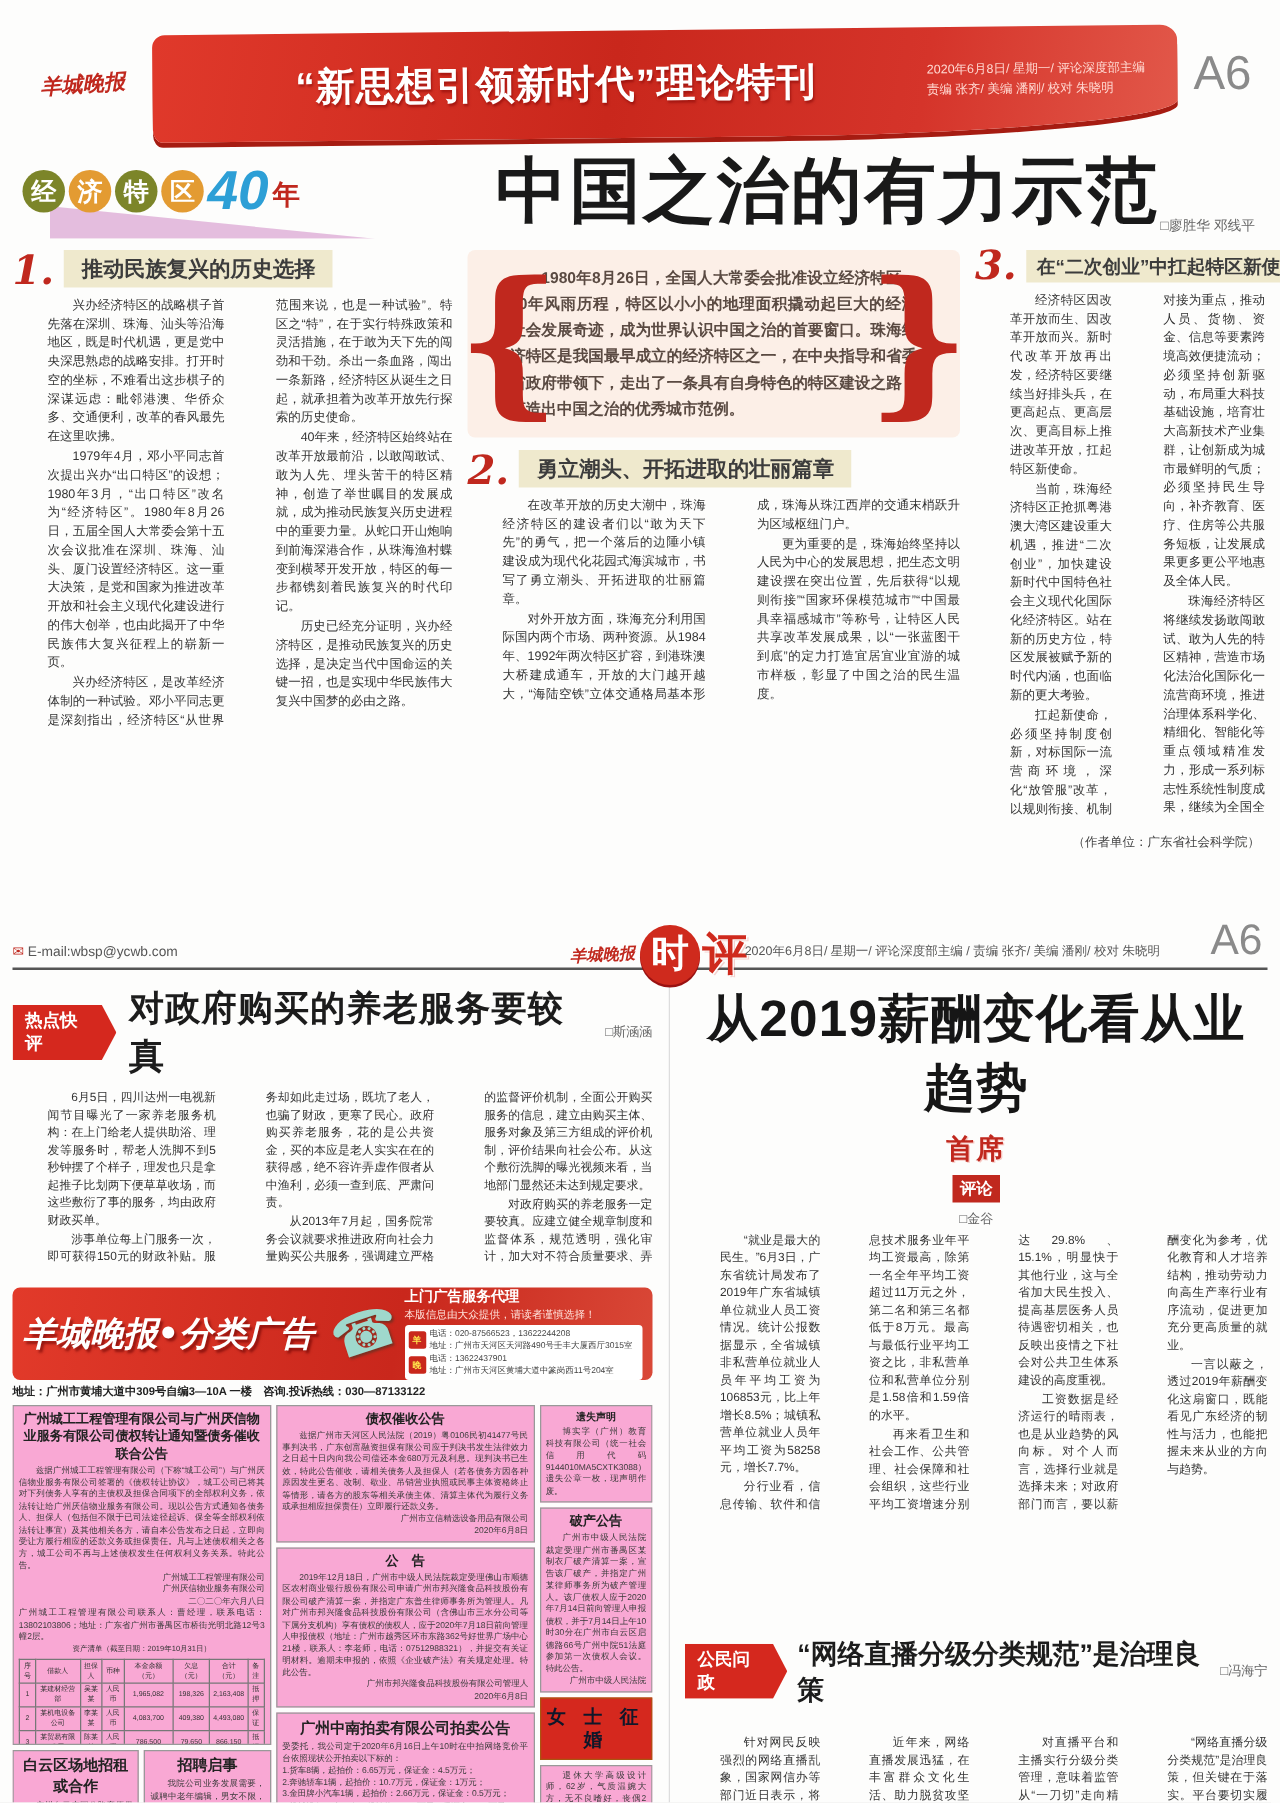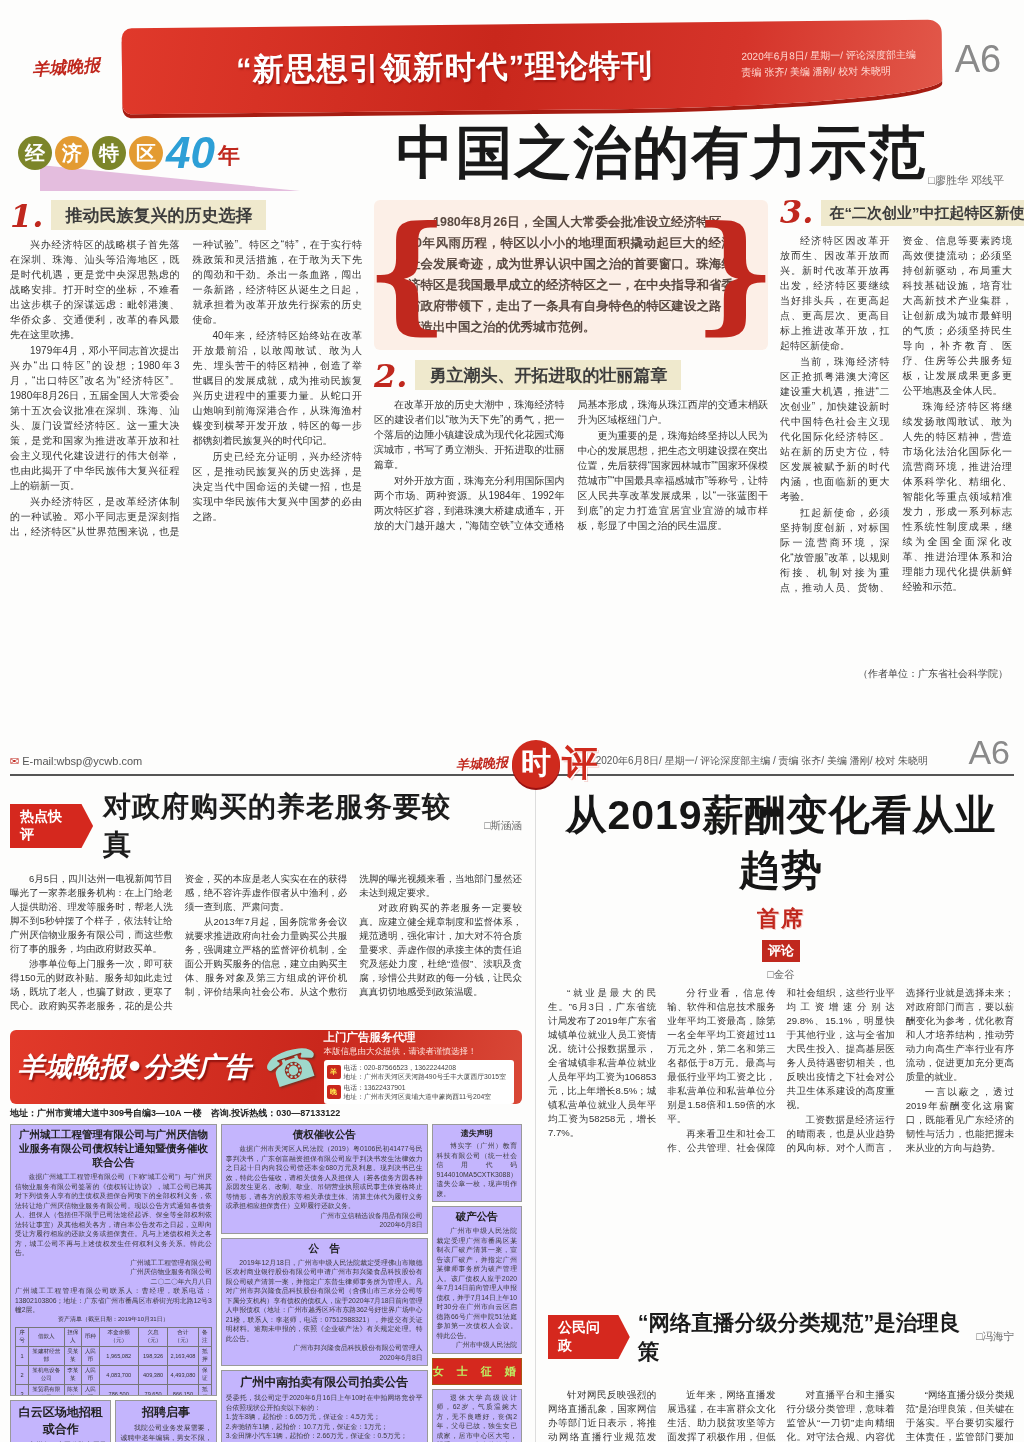--- a/index.html
+++ b/index.html
@@ -26,21 +26,21 @@
   .feature-byline { position:absolute; right:10px; bottom:4px; font-size:11px; color:#666; }
 
   
   .feature-body { display:flex; gap:12px; margin-top:8px; height:508px; }
   .fcolA { width:352px; } .fcolB { width:394px; } .fcolC { width:232px; }
   .sec-head { display:flex; align-items:flex-end; gap:8px; margin-bottom:7px; }
   .sec-num { font-family:"DejaVu Serif",serif; font-style:italic; font-weight:bold; font-size:32px; color:#c0281e; line-height:.8; }
   .sec-title { background:#efe9cd; color:#3c3c3c; font-weight:bold; font-size:17px; padding:4px 14px 3px; white-space:nowrap; }
   .sec-title.small { font-size:15px; padding:4px 8px 3px; }
   .cols2 { column-count:2; column-gap:13px; text-align:justify; font-size:10px; line-height:15px; color:#333; overflow:hidden; }
-  .cols2 p, .cols3 p, .cols4 p { text-indent:2em; margin-bottom:1px; }
+  .cols2 p, .cols3 p, .cols4 p { text-indent:2em; margin-bottom:1px;margin-left:28px; }
   .fcolA .cols2 { height:455px; }
   .fcolB .cols2 { height:318px; }
   .fcolC .cols2 { height:428px; }
   .quote-box { position:relative; background:#fcefe7; border-radius:6px; padding:12px 34px; margin-bottom:10px; }
   .quote-box .btxt { font-size:12.5px; line-height:21px; color:#5a4a42; font-weight:bold; text-align:justify; text-indent:2em; }
   .brace { position:absolute; top:50%; transform:translateY(-52%); font-family:"DejaVu Serif",serif; font-size:128px; color:#c0281e; font-weight:bold; line-height:1; }
   .brace.l { left:-8px; } .brace.r { right:-8px; }
   .author-note { text-align:right; font-size:10px; color:#444; margin-top:6px; padding-right:4px; }
 
   
@@ -73,32 +73,32 @@
   .agent .t1 { font-weight:bold; font-size:11.5px; }
   .agent .t2 { font-size:8.5px; color:#ffe1da; margin:1px 0 2px; }
   .agent .wbox { background:#fff; border-radius:3px; padding:2px 3px; color:#333; }
   .agent .row { display:flex; gap:3px; align-items:center; margin:1px 0; }
   .agent .chip { background:#c9271c; color:#ffe84d; font-size:7px; font-weight:bold; width:14px; height:14px; display:flex; align-items:center; justify-content:center; border-radius:2px; flex:none; }
   .agent .lines { font-size:6.8px; line-height:1.35; color:#444; }
   .cl-addr { font-size:9px; font-weight:bold; color:#222; margin:3px 0 4px; }
 
   .ads { display:flex; gap:4px; height:388px; overflow:hidden; }
   .adcol1 { width:208px; } .adcol2 { width:208px; } .adcol3 { flex:1; }
-  .ad { border:1px solid #999; padding:3px 4px; margin-bottom:4px; background:#c4b5fd; overflow:hidden; }
+  .ad { border:1px solid #999; padding:3px 4px; margin-bottom:4px; background:#f9a8d4; overflow:hidden; }
   .ad h4 { text-align:center; font-size:10.5px; color:#222; margin-bottom:2px; font-weight:bold; }
   .ad h4.big { font-size:12px; }
   .ad .body { font-size:6.8px; line-height:1.4; color:#3a3a3a; text-align:justify; text-indent:2em; }
   .ad .body.pre { white-space:pre-line; text-indent:0; }
   .ad .sig { font-size:6.8px; color:#3a3a3a; text-align:right; line-height:1.4; }
   .adrow { display:flex; gap:4px; }
   .adrow .ad { flex:1; }
   table.debt { width:100%; border-collapse:collapse; margin:3px 0 2px; }
   table.debt th, table.debt td { border:1px solid #777; font-size:5.6px; color:#333; padding:1px; text-align:center; font-weight:normal; }
   .tbl-cap { font-size:6px; text-align:center; color:#333; }
-  .marriage-banner { background:#d5281e; color:#bef264; font-weight:900; font-size:11px; text-align:center; letter-spacing:5px; padding:5px 0; margin-bottom:4px; border:1px solid #a51; }
+  .marriage-banner { background:#d5281e; color:#0f172a; font-weight:900; font-size:15px; text-align:center; letter-spacing:5px; padding:5px 0; margin-bottom:4px; border:1px solid #a51; }
 
   
   .salary-title { font-size:41px; font-weight:900; color:#161616; letter-spacing:1px; text-align:center; }
   .salary-badges { display:flex; align-items:center; gap:6px; margin:6px 0 4px;flex-direction:column; }
   .chief-a { color:#c0281e; font-size:22px; font-weight:900; letter-spacing:2px; text-shadow:1px 1px 0 #f7c9c4; }
   .chief-b { background:#c0281e; color:#fff; font-size:13px; font-weight:bold; padding:2px 6px; }
   .cols4 { column-count:4; column-gap:11px; text-align:justify; font-size:9.5px; line-height:14px; color:#333; overflow:hidden; }
   .salary-text { height:312px; }
   .live-head { display:flex; align-items:center; gap:8px; margin-top:10px; margin-bottom:22px; }
   .live-title { font-size:21.5px; font-weight:900; color:#1c1c1c; }
@@ -155,21 +155,21 @@
         <div class="btxt">1980年8月26日，全国人大常委会批准设立经济特区。40年风雨历程，特区以小小的地理面积撬动起巨大的经济社会发展奇迹，成为世界认识中国之治的首要窗口。珠海经济特区是我国最早成立的经济特区之一，在中央指导和省委省政府带领下，走出了一条具有自身特色的特区建设之路，打造出中国之治的优秀城市范例。</div>
         <span class="brace r">}</span>
       </div>
       <div class="sec-head">
         <span class="sec-num">2.</span>
         <span class="sec-title">勇立潮头、开拓进取的壮丽篇章</span>
       </div>
       <div class="cols2">
         <p>在改革开放的历史大潮中，珠海经济特区的建设者们以“敢为天下先”的勇气，把一个落后的边陲小镇建设成为现代化花园式海滨城市，书写了勇立潮头、开拓进取的壮丽篇章。</p>
         <p>对外开放方面，珠海充分利用国际国内两个市场、两种资源。从1984年、1992年两次特区扩容，到港珠澳大桥建成通车，开放的大门越开越大，“海陆空铁”立体交通格局基本形成，珠海从珠江西岸的交通末梢跃升为区域枢纽门户。</p>
-        <p>更为重要的是，珠海始终坚持以人民为中心的发展思想，把生态文明建设摆在突出位置，先后获得“国家园林城市”“国家环保模范城市”“中国最具幸福感城市”等称号，让特区人民共享改革发展成果，以“一张蓝图干到底”的定力打造宜居宜业宜游的城市样板，彰显了中国之治的民生温度。</p>
+        <p>更为重要的是，珠海始终坚持以人民为中心的发展思想，把生态文明建设摆在突出位置，先后获得“以规则衔接”“国家环保模范城市”“中国最具幸福感城市”等称号，让特区人民共享改革发展成果，以“一张蓝图干到底”的定力打造宜居宜业宜游的城市样板，彰显了中国之治的民生温度。</p>
       </div>
     </div>
     <div class="fcolC">
       <div class="sec-head">
         <span class="sec-num">3.</span>
         <span class="sec-title small">在“二次创业”中扛起特区新使命</span>
       </div>
       <div class="cols2">
         <p>经济特区因改革开放而生、因改革开放而兴。新时代改革开放再出发，经济特区要继续当好排头兵，在更高起点、更高层次、更高目标上推进改革开放，扛起特区新使命。</p>
         <p>当前，珠海经济特区正抢抓粤港澳大湾区建设重大机遇，推进“二次创业”，加快建设新时代中国特色社会主义现代化国际化经济特区。站在新的历史方位，特区发展被赋予新的时代内涵，也面临新的更大考验。</p>
@@ -193,21 +193,21 @@
 
   <div class="bottom">
 
     <div class="b-left">
       <div class="elder-head">
         <span class="badge-arrow">热点快评</span>
         <span class="elder-title">对政府购买的养老服务要较真</span>
         <span class="byline">□斯涵涵</span>
       </div>
       <div class="cols3">
-        <p>6月5日，四川达州一电视新闻节目曝光了一家养老服务机构：在上门给老人提供助浴、理发等服务时，帮老人洗脚不到5秒钟摆了个样子，依法转让给广州厌信物业服务有限公司，而这些敷衍了事的服务，均由政府财政买单。</p>
+        <p>6月5日，四川达州一电视新闻节目曝光了一家养老服务机构：在上门给老人提供助浴、理发等服务时，帮老人洗脚不到5秒钟摆了个样子，理发也只是拿起推子比划两下便草草收场，而这些敷衍了事的服务，均由政府财政买单。</p>
         <p>涉事单位每上门服务一次，即可获得150元的财政补贴。服务却如此走过场，既坑了老人，也骗了财政，更寒了民心。政府购买养老服务，花的是公共资金，买的本应是老人实实在在的获得感，绝不容许弄虚作假者从中渔利，必须一查到底、严肃问责。</p>
         <p>从2013年7月起，国务院常务会议就要求推进政府向社会力量购买公共服务，强调建立严格的监督评价机制，全面公开购买服务的信息，建立由购买主体、服务对象及第三方组成的评价机制，评价结果向社会公布。从这个敷衍洗脚的曝光视频来看，当地部门显然还未达到规定要求。</p>
         <p>对政府购买的养老服务一定要较真。应建立健全规章制度和监督体系，规范透明，强化审计，加大对不符合质量要求、弄虚作假的承接主体的责任追究及惩处力度，杜绝“造假”、渎职及贪腐，珍惜公共财政的每一分钱，让民众真真切切地感受到政策温暖。</p>
       </div>
 
       <div class="cl-banner">
         <div class="cl-brand">羊城晚报•分类广告</div>
         <div class="cl-phone">☎</div>
         <div class="agent">
           <div class="t1">上门广告服务代理</div>

